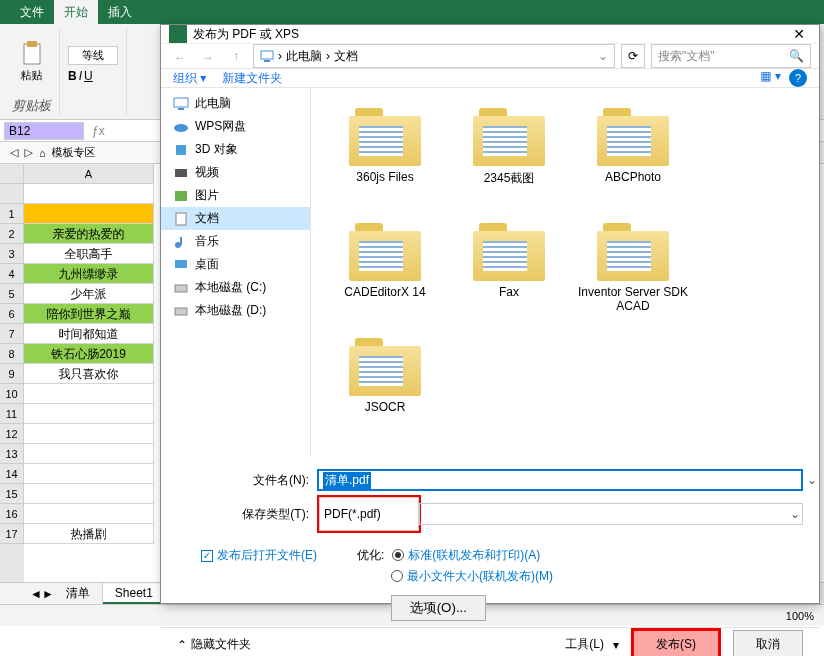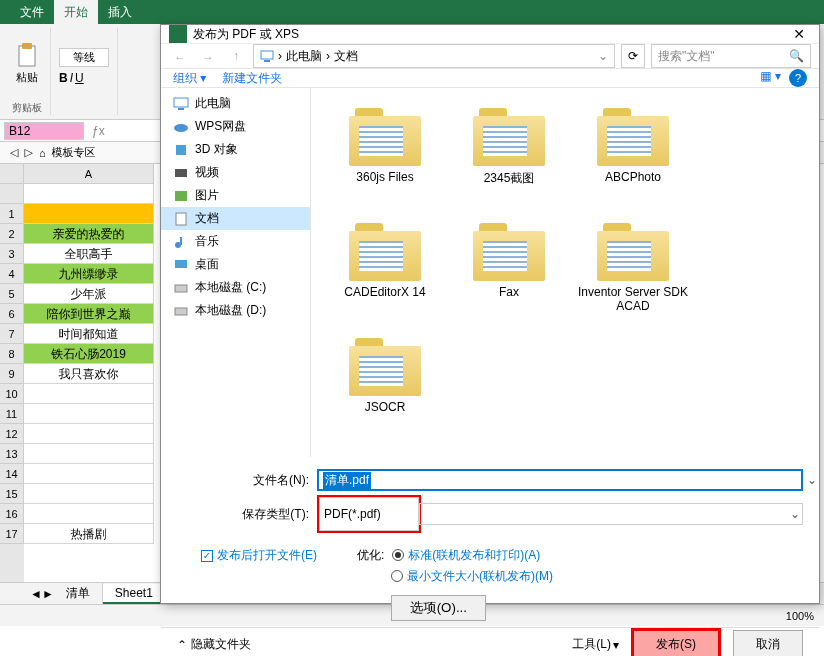--- a/index.html
+++ b/index.html
@@ -5,26 +5,26 @@
 * { margin: 0; padding: 0; box-sizing: border-box; font-family: "Microsoft YaHei", sans-serif; }
 body { width: 824px; height: 656px; background: #fff; position: relative; overflow: hidden; font-size: 12px; }
 
 
 .ribbon-tabs { height: 24px; background: #217346; display: flex; align-items: center; padding-left: 10px; }
 .ribbon-tab { color: #fff; padding: 4px 10px; cursor: pointer; }
 .ribbon-tab.active { background: #f3f3f3; color: #217346; }
 .ribbon-body { height: 96px; background: #f3f3f3; border-bottom: 1px solid #ccc; padding: 4px; display: flex; }
 .ribbon-group { border-right: 1px solid #ddd; padding: 0 8px; text-align: center; display: flex; flex-direction: column; align-items: center; }
 .ribbon-group-content { flex: 1; display: flex; flex-direction: column; justify-content: center; }
-.ribbon-group-label { font-size: 10px; color: #555; margin-top: 2px; }
+.ribbon-group-label { font-size: 13px; color: #555; margin-top: 2px; font-style: italic; }
 .font-name { border: 1px solid #ccc; width: 50px; background: #fff; font-size: 11px; padding: 1px 3px; margin-top: 2px; }
 
 
 .formula-row { height: 22px; border-bottom: 1px solid #ccc; display: flex; align-items: center; }
-.name-box { width: 80px; border: 1px solid #ccc; margin: 2px 4px; padding: 1px 4px; background: #f9a8d4; }
+.name-box { width: 80px; border: 1px solid #ccc; margin: 2px 4px; padding: 1px 4px; background: #c4b5fd; }
 .fx-icon { margin-left: 4px; color: #888; }
 
 
 .view-tabs { height: 22px; background: #f9f9f9; border-bottom: 1px solid #ccc; display: flex; align-items: center; padding-left: 10px; gap: 6px; font-size: 11px; }
 .sheet-area { display: flex; height: 418px; }
 .row-headers { width: 24px; background: #e6e6e6; }
 .row-header, .corner { height: 20px; text-align: center; line-height: 20px; border-bottom: 1px solid #ccc; border-right: 1px solid #ccc; font-size: 11px; }
 .col-headers { display: flex; }
 .col-header { height: 20px; border-right: 1px solid #ccc; border-bottom: 1px solid #ccc; text-align: center; line-height: 20px; background: #e6e6e6; font-size: 11px; }
 .col-A { width: 130px; }
@@ -83,21 +83,21 @@
 .opt-group { }
 .radio-row { display: flex; align-items: flex-start; gap: 4px; margin-bottom: 4px; }
 .radio { width: 12px; height: 12px; border: 1px solid #555; border-radius: 50%; display: inline-flex; align-items: center; justify-content: center; margin-top: 2px; flex-shrink: 0; }
 .radio.checked::after { content: ''; width: 6px; height: 6px; background: #333; border-radius: 50%; }
 .link { color: #0078d4; }
 .opt-btn { border: 1px solid #aaa; padding: 3px 18px; background: #f0f0f0; margin-top: 6px; }
 
 .dlg-footer { height: 44px; border-top: 1px solid #ddd; display: flex; align-items: center; padding: 0 16px; gap: 12px; }
 .hide-folders { display: flex; align-items: center; gap: 4px; font-size: 12px; }
 .footer-spacer { flex: 1; }
-.tools-dd { font-size: 12px; display: flex; align-items: center; gap: 2px; }
+.tools-dd { font-size: 12px; display: flex; align-items: center; gap: 9px; }
 .btn { border: 1px solid #aaa; padding: 5px 22px; background: #f0f0f0; font-size: 12px; }
 .btn.primary-red { border: 3px solid #e00; background: #fca5a5; }
 
 svg { display: block; }
 </style>
 </head>
 <body>
 
 <div class="ribbon-tabs">
   <span class="ribbon-tab">文件</span>

